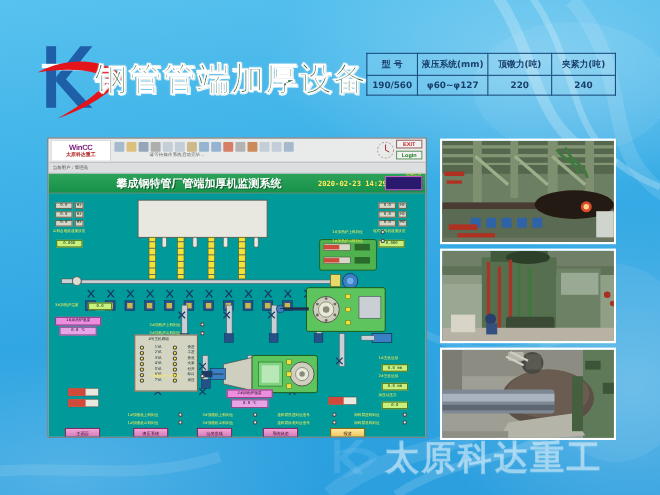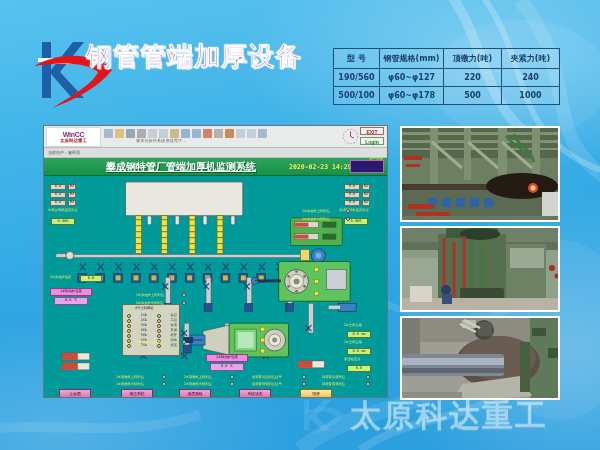--- a/index.html
+++ b/index.html
@@ -19,24 +19,24 @@
       radial-gradient(ellipse 360px 180px at 10% 96%, rgba(255,255,255,.18), rgba(255,255,255,0) 65%),
       linear-gradient(172deg,#58c2ee 0%, #41b4e9 28%, #2fa5e2 62%, #2b9ede 100%);
   }
   #bg svg { position:absolute; inset:0; width:600px; height:450px; }
 
   
   #logo-wrap { position:absolute; left:28px; top:36px; width:96px; height:72px; }
   #logo-wrap svg { width:96px; height:72px; display:block; }
 
   #main-title {
-    position:absolute; left:86px; top:39px;
+    position:absolute; left:86px; top:52px;
     font-family:"DejaVu Sans","Liberation Sans",sans-serif;
-    font-size:26px; font-weight:bold; letter-spacing:1px;
-    color:#701a75;
+    font-size:30px; font-weight:bold; letter-spacing:1px;
+    color:#14532d;
     -webkit-text-stroke:0.6px #ffffff;
     text-shadow: 1px 1px 0 rgba(255,255,255,.85), 0 0 2px rgba(255,255,255,.7);
     white-space:nowrap;
   }
 
   
   #spec-table {
     position:absolute; left:333px; top:48px;
     border-collapse:collapse;
     background:transparent;
@@ -100,21 +100,20 @@
   #hmi-title {
     height:18px; background:linear-gradient(180deg,#2ea35a,#17914a);
     position:relative; border-bottom:1px solid #0c6b35;
   }
   #hmi-title .ttl {
     position:absolute; left:62px; top:2px;
     font-family:"DejaVu Sans","Liberation Sans",sans-serif;
     font-size:10px; font-weight:bold; color:#ffffff;
     text-shadow:1px 1px 0 rgba(0,0,0,.35);
     white-space:nowrap;
-    text-decoration:underline;
   }
   #hmi-title .dt {
     position:absolute; left:245px; top:5px;
     font-size:6.5px; font-weight:bold; color:#ffec5b; white-space:nowrap;
     font-family:"DejaVu Sans Mono","Liberation Mono",monospace;
   }
   #hmi-title .rbox {
     position:absolute; right:3px; top:2px; width:34px; height:13px;
     background:#2a1a6e; border:1px solid #c060c0;
   }
@@ -216,37 +215,31 @@
     <path d="M6 30 C34 14, 70 18, 84 34 C70 52, 46 64, 24 72 C48 58, 66 46, 70 36 C58 26, 30 26, 6 30 Z" fill="#e4141b"></path>
   </svg>
 </div>
 
 <div id="main-title">钢管管端加厚设备</div>
 
 <table id="spec-table">
   <thead>
     <tr>
       <th>型  号</th>
-      <th>钢管规格(mm)</th>
+      <th>液压系统(mm)</th>
       <th>顶镦力(吨)</th>
       <th>夹紧力(吨)</th>
     </tr>
   </thead>
   <tbody>
     <tr>
       <td>190/560</td>
       <td>φ60~φ127</td>
       <td>220</td>
       <td>240</td>
-    </tr>
-    <tr>
-      <td>500/100</td>
-      <td>φ60~φ178</td>
-      <td>500</td>
-      <td>1000</td>
     </tr>
   </tbody>
 </table>
 
 <div id="hmi">
 
   <div id="hmi-toolbar">
     <div id="wincc-logo">
       <span class="w1">WinCC</span>
       <span class="w2">太原科达重工</span>

